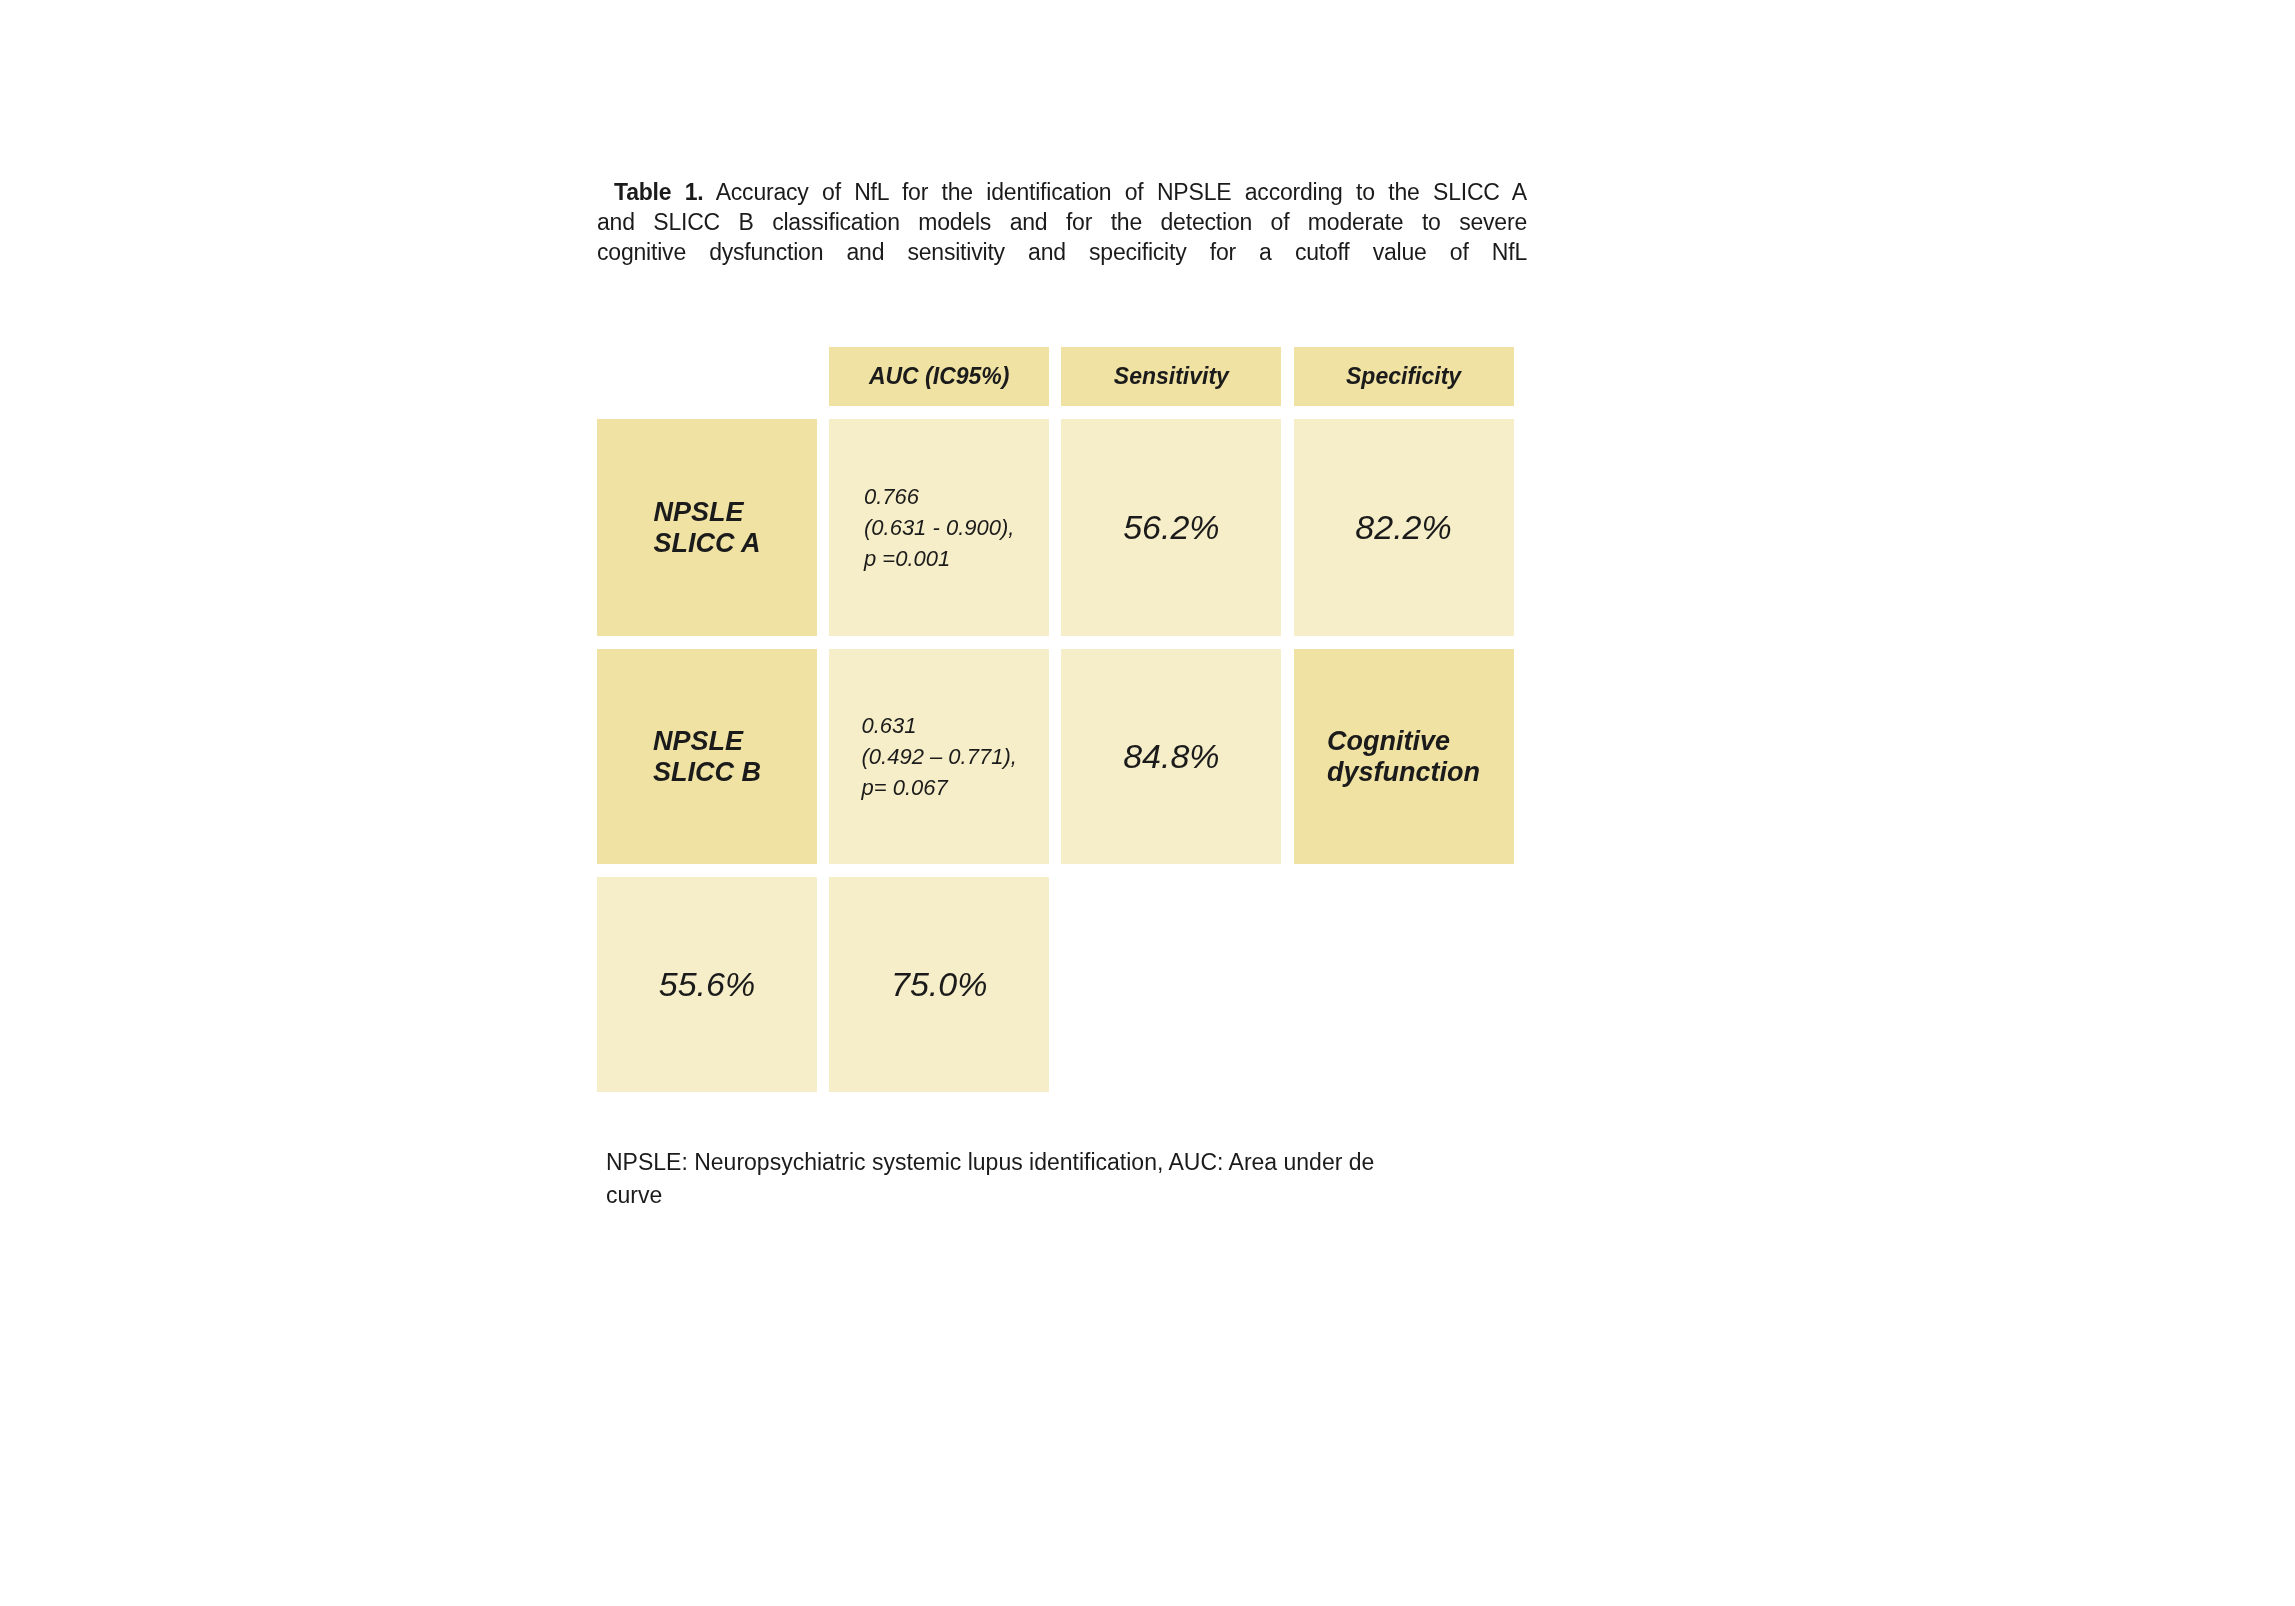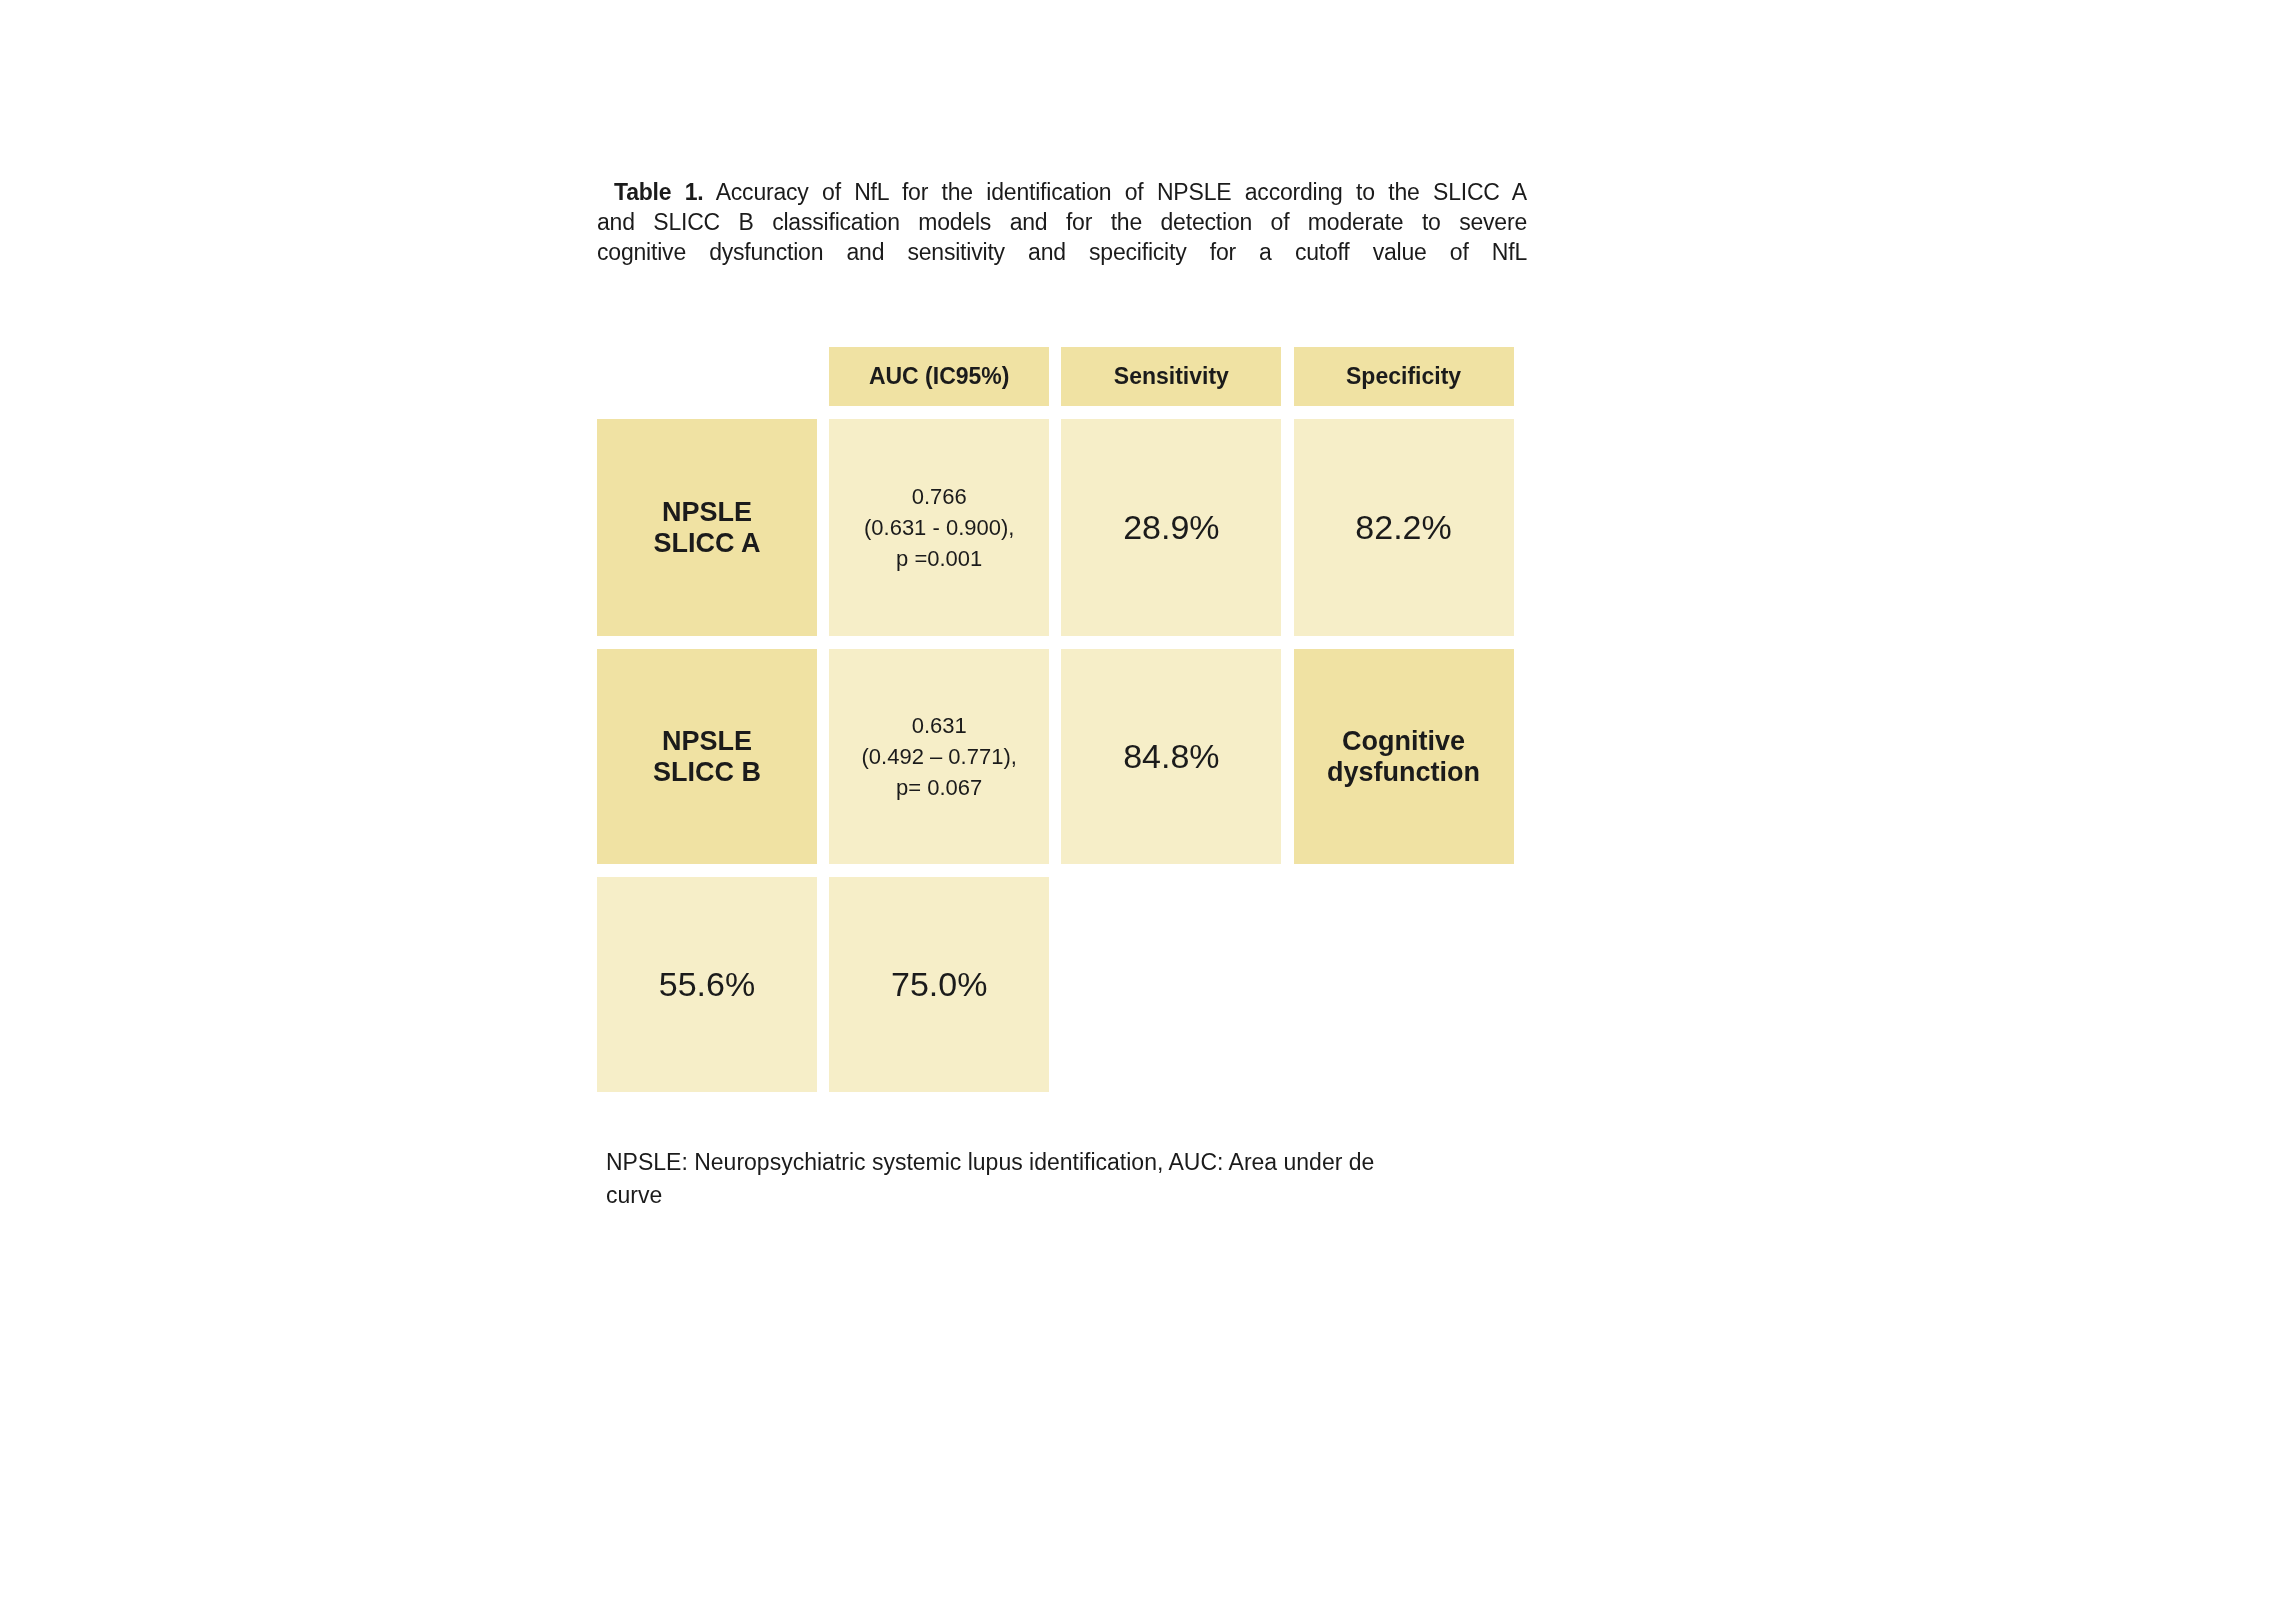--- a/index.html
+++ b/index.html
@@ -22,21 +22,22 @@
   
   .tbl{
     position:absolute;left:597px;top:347px;
     display:grid;
     grid-template-columns:220px 220px 220px 220px;
     grid-template-rows:59px 217px 215px 215px;
     column-gap:12.2px;row-gap:13px;
   }
   .cell{
     display:flex;align-items:center;justify-content:center;
-    text-align:center;
+    text-align:left;
+    font-style:italic;
   }
   .corner{background:transparent;}
   .hdr{
     background:var(--tan,#f0e2a3);
     font-weight:bold;font-size:23px;
   }
   .rowlabel{
     background:var(--tan,#f0e2a3);
     font-weight:bold;font-size:27px;line-height:31px;
     white-space:pre-line;
@@ -72,21 +73,21 @@
     <div class="cell corner"></div>
     <div class="cell hdr">AUC (IC95%)</div>
     <div class="cell hdr">Sensitivity</div>
     <div class="cell hdr">Specificity</div>
 
     <div class="cell rowlabel">NPSLE
 SLICC A</div>
     <div class="cell auc">0.766
 (0.631 - 0.900),
 p =0.001</div>
-    <div class="cell pct">28.9%</div>
+    <div class="cell pct">56.2%</div>
     <div class="cell pct">82.2%</div>
 
     <div class="cell rowlabel">NPSLE
 SLICC B</div>
     <div class="cell auc">0.631
 (0.492 – 0.771),
 p= 0.067</div>
     <div class="cell pct">84.8%</div>
 
     <div class="cell rowlabel">Cognitive

